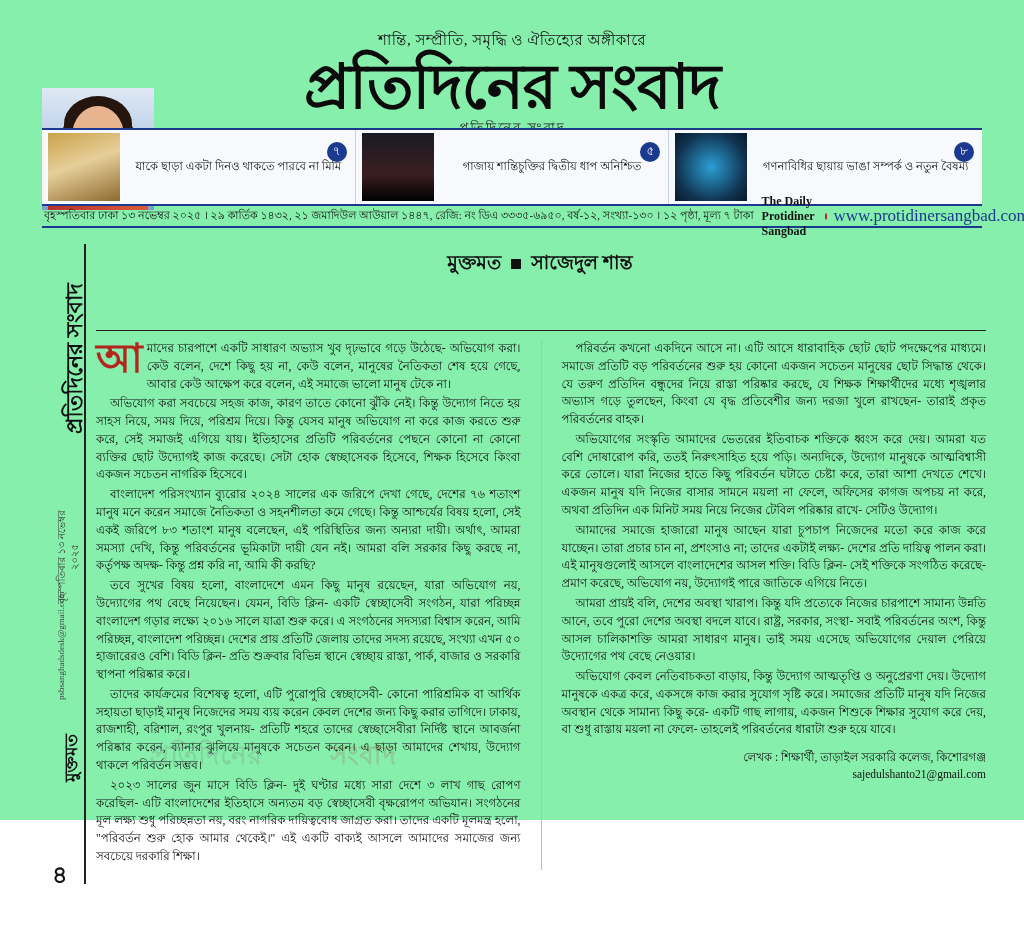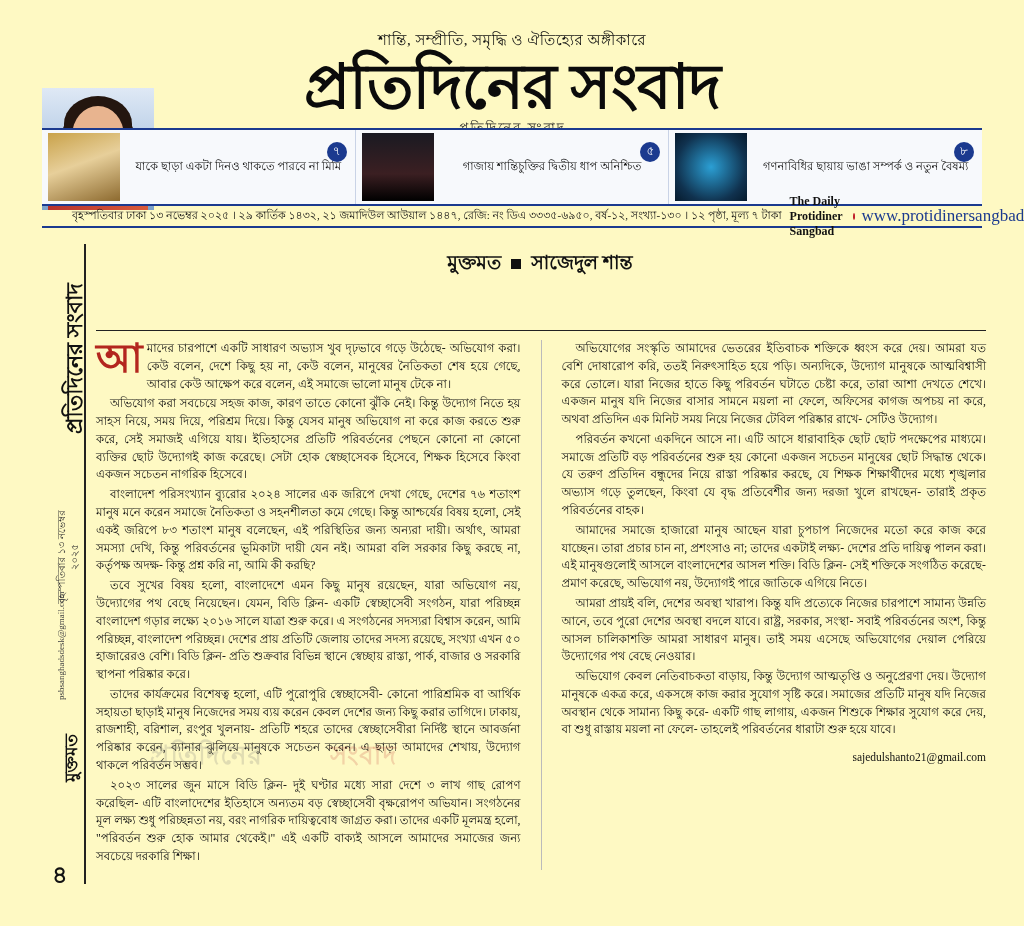--- a/index.html
+++ b/index.html
@@ -7,22 +7,22 @@
   body {
     width:1024px; height:926px;
     background:#ffffff;
     font-family:"Liberation Serif", serif;
     color:#111;
     position:relative;
     overflow:hidden;
   }
   .page {
     position:relative;
-    width:1024px; height:926px;
-    background:#fef9c3;
+    width:1024px; height:820px;
+    background:#86efac;
     text-decoration:underline;
   }
 
   
   .masthead {
     position:absolute; left:42px; top:20px; width:940px; height:190px;
   }
   .tagline {
     text-align:center;
     font-size:15px;
@@ -127,21 +127,21 @@
   .datebar {
     position:absolute; left:42px; top:206px; width:940px; height:22px;
     border-bottom:2px solid #1b3a8f;
     font-size:11px;
     display:flex;
     align-items:center;
     color:#111;
     gap:8px;
     padding:0 2px;
   }
-  .datebar .left { white-space:nowrap;margin-left:28px; }
+  .datebar .left { white-space:nowrap; }
   .datebar .right {
     margin-left:auto;
     display:flex; align-items:center; gap:6px;
     font-family:"Liberation Serif", serif;
   }
   .datebar .brandname { font-weight:bold; color:#111; font-size:12px;}
   .dot { width:7px; height:7px; border-radius:50%; background:#c0202a; display:inline-block;}
   .datebar .url { color:#1b3a8f; font-size:17px; }
 
   
@@ -319,26 +319,27 @@
     <div class="col">
       <p class="dropcap-p noind"><span class="dropcap">আ</span><span>মাদের চারপাশে একটি সাধারণ অভ্যাস খুব দৃঢ়ভাবে গড়ে উঠেছে- অভিযোগ করা। কেউ বলেন, দেশে কিছু হয় না, কেউ বলেন, মানুষের নৈতিকতা শেষ হয়ে গেছে, আবার কেউ আক্ষেপ করে বলেন, এই সমাজে ভালো মানুষ টেকে না।</span></p>
       <p>অভিযোগ করা সবচেয়ে সহজ কাজ, কারণ তাতে কোনো ঝুঁকি নেই। কিন্তু উদ্যোগ নিতে হয় সাহস নিয়ে, সময় দিয়ে, পরিশ্রম দিয়ে। কিন্তু যেসব মানুষ অভিযোগ না করে কাজ করতে শুরু করে, সেই সমাজই এগিয়ে যায়। ইতিহাসের প্রতিটি পরিবর্তনের পেছনে কোনো না কোনো ব্যক্তির ছোট উদ্যোগই কাজ করেছে। সেটা হোক স্বেচ্ছাসেবক হিসেবে, শিক্ষক হিসেবে কিংবা একজন সচেতন নাগরিক হিসেবে।</p>
       <p>বাংলাদেশ পরিসংখ্যান ব্যুরোর ২০২৪ সালের এক জরিপে দেখা গেছে, দেশের ৭৬ শতাংশ মানুষ মনে করেন সমাজে নৈতিকতা ও সহনশীলতা কমে গেছে। কিন্তু আশ্চর্যের বিষয় হলো, সেই একই জরিপে ৮৩ শতাংশ মানুষ বলেছেন, এই পরিস্থিতির জন্য অন্যরা দায়ী। অর্থাৎ, আমরা সমস্যা দেখি, কিন্তু পরিবর্তনের ভূমিকাটা দায়ী যেন নই। আমরা বলি সরকার কিছু করছে না, কর্তৃপক্ষ অদক্ষ- কিন্তু প্রশ্ন করি না, আমি কী করছি?</p>
       <p>তবে সুখের বিষয় হলো, বাংলাদেশে এমন কিছু মানুষ রয়েছেন, যারা অভিযোগ নয়, উদ্যোগের পথ বেছে নিয়েছেন। যেমন, বিডি ক্লিন- একটি স্বেচ্ছাসেবী সংগঠন, যারা পরিচ্ছন্ন বাংলাদেশ গড়ার লক্ষ্যে ২০১৬ সালে যাত্রা শুরু করে। এ সংগঠনের সদস্যরা বিশ্বাস করেন, আমি পরিচ্ছন্ন, বাংলাদেশ পরিচ্ছন্ন। দেশের প্রায় প্রতিটি জেলায় তাদের সদস্য রয়েছে, সংখ্যা এখন ৫০ হাজারেরও বেশি। বিডি ক্লিন- প্রতি শুক্রবার বিভিন্ন স্থানে স্বেচ্ছায় রাস্তা, পার্ক, বাজার ও সরকারি স্থাপনা পরিষ্কার করে।</p>
       <p>তাদের কার্যক্রমের বিশেষত্ব হলো, এটি পুরোপুরি স্বেচ্ছাসেবী- কোনো পারিশ্রমিক বা আর্থিক সহায়তা ছাড়াই মানুষ নিজেদের সময় ব্যয় করেন কেবল দেশের জন্য কিছু করার তাগিদে। ঢাকায়, রাজশাহী, বরিশাল, রংপুর খুলনায়- প্রতিটি শহরে তাদের স্বেচ্ছাসেবীরা নির্দিষ্ট স্থানে আবর্জনা পরিষ্কার করেন, ব্যানার ঝুলিয়ে মানুষকে সচেতন করেন। এ ছাড়া আমাদের শেখায়, উদ্যোগ থাকলে পরিবর্তন সম্ভব।</p>
       <p>২০২৩ সালের জুন মাসে বিডি ক্লিন- দুই ঘণ্টার মধ্যে সারা দেশে ৩ লাখ গাছ রোপণ করেছিল- এটি বাংলাদেশের ইতিহাসে অন্যতম বড় স্বেচ্ছাসেবী বৃক্ষরোপণ অভিযান। সংগঠনের মূল লক্ষ্য শুধু পরিচ্ছন্নতা নয়, বরং নাগরিক দায়িত্ববোধ জাগ্রত করা। তাদের একটি মূলমন্ত্র হলো, "পরিবর্তন শুরু হোক আমার থেকেই।" এই একটি বাক্যই আসলে আমাদের সমাজের জন্য সবচেয়ে দরকারি শিক্ষা।</p>
     </div>
     <div class="divider-v"></div>
     <div class="col">
+      <p>পরিবর্তন কখনো একদিনে আসে না। এটি আসে ধারাবাহিক ছোট ছোট পদক্ষেপের মাধ্যমে। সমাজে প্রতিটি বড় পরিবর্তনের শুরু হয় কোনো একজন সচেতন মানুষের ছোট সিদ্ধান্ত থেকে। যে তরুণ প্রতিদিন বন্ধুদের নিয়ে রাস্তা পরিষ্কার করছে, যে শিক্ষক শিক্ষার্থীদের মধ্যে শৃঙ্খলার অভ্যাস গড়ে তুলছেন, কিংবা যে বৃদ্ধ প্রতিবেশীর জন্য দরজা খুলে রাখছেন- তারাই প্রকৃত পরিবর্তনের বাহক।</p>
       <p>অভিযোগের সংস্কৃতি আমাদের ভেতরের ইতিবাচক শক্তিকে ধ্বংস করে দেয়। আমরা যত বেশি দোষারোপ করি, ততই নিরুৎসাহিত হয়ে পড়ি। অন্যদিকে, উদ্যোগ মানুষকে আত্মবিশ্বাসী করে তোলে। যারা নিজের হাতে কিছু পরিবর্তন ঘটাতে চেষ্টা করে, তারা আশা দেখতে শেখে। একজন মানুষ যদি নিজের বাসার সামনে ময়লা না ফেলে, অফিসের কাগজ অপচয় না করে, অথবা প্রতিদিন এক মিনিট সময় নিয়ে নিজের টেবিল পরিষ্কার রাখে- সেটিও উদ্যোগ।</p>
-      <p>পরিবর্তন কখনো একদিনে আসে না। এটি আসে ধারাবাহিক ছোট ছোট পদক্ষেপের মাধ্যমে। সমাজে প্রতিটি বড় পরিবর্তনের শুরু হয় কোনো একজন সচেতন মানুষের ছোট সিদ্ধান্ত থেকে। যে তরুণ প্রতিদিন বন্ধুদের নিয়ে রাস্তা পরিষ্কার করছে, যে শিক্ষক শিক্ষার্থীদের মধ্যে শৃঙ্খলার অভ্যাস গড়ে তুলছেন, কিংবা যে বৃদ্ধ প্রতিবেশীর জন্য দরজা খুলে রাখছেন- তারাই প্রকৃত পরিবর্তনের বাহক।</p>
       <p>আমাদের সমাজে হাজারো মানুষ আছেন যারা চুপচাপ নিজেদের মতো করে কাজ করে যাচ্ছেন। তারা প্রচার চান না, প্রশংসাও না; তাদের একটাই লক্ষ্য- দেশের প্রতি দায়িত্ব পালন করা। এই মানুষগুলোই আসলে বাংলাদেশের আসল শক্তি। বিডি ক্লিন- সেই শক্তিকে সংগঠিত করেছে- প্রমাণ করেছে, অভিযোগ নয়, উদ্যোগই পারে জাতিকে এগিয়ে নিতে।</p>
       <p>আমরা প্রায়ই বলি, দেশের অবস্থা খারাপ। কিন্তু যদি প্রত্যেকে নিজের চারপাশে সামান্য উন্নতি আনে, তবে পুরো দেশের অবস্থা বদলে যাবে। রাষ্ট্র, সরকার, সংস্থা- সবাই পরিবর্তনের অংশ, কিন্তু আসল চালিকাশক্তি আমরা সাধারণ মানুষ। তাই সময় এসেছে অভিযোগের দেয়াল পেরিয়ে উদ্যোগের পথ বেছে নেওয়ার।</p>
       <p>অভিযোগ কেবল নেতিবাচকতা বাড়ায়, কিন্তু উদ্যোগ আত্মতৃপ্তি ও অনুপ্রেরণা দেয়। উদ্যোগ মানুষকে একত্র করে, একসঙ্গে কাজ করার সুযোগ সৃষ্টি করে। সমাজের প্রতিটি মানুষ যদি নিজের অবস্থান থেকে সামান্য কিছু করে- একটি গাছ লাগায়, একজন শিশুকে শিক্ষার সুযোগ করে দেয়, বা শুধু রাস্তায় ময়লা না ফেলে- তাহলেই পরিবর্তনের ধারাটা শুরু হয়ে যাবে।</p>
       <div class="author">
+        <div>লেখক : শিক্ষার্থী, তাড়াইল সরকারি কলেজ, কিশোরগঞ্জ</div>
         <div class="mail">sajedulshanto21@gmail.com</div>
       </div>
     </div>
   </div>
 
   <div class="watermark">প্রতিদিনের</div>
   <div class="watermark red">সংবাদ</div>
 
 </div>
 

